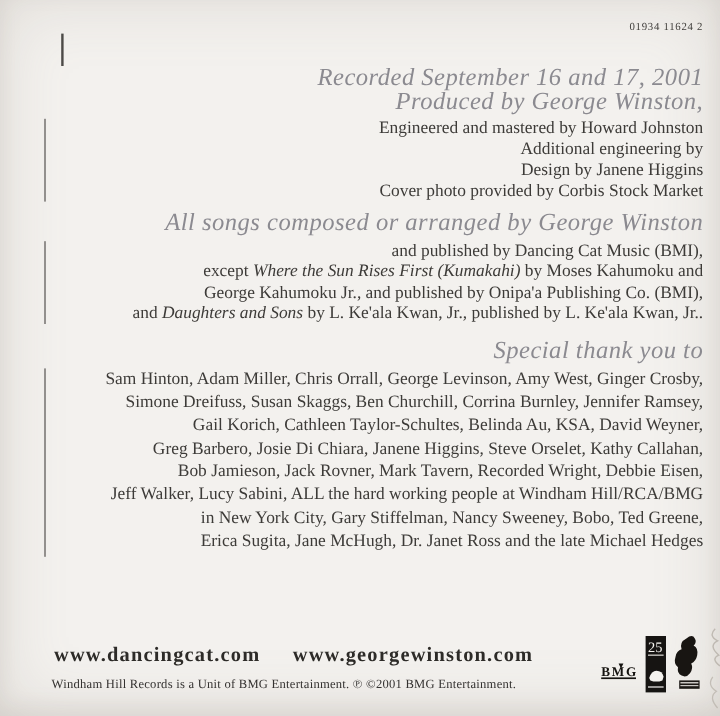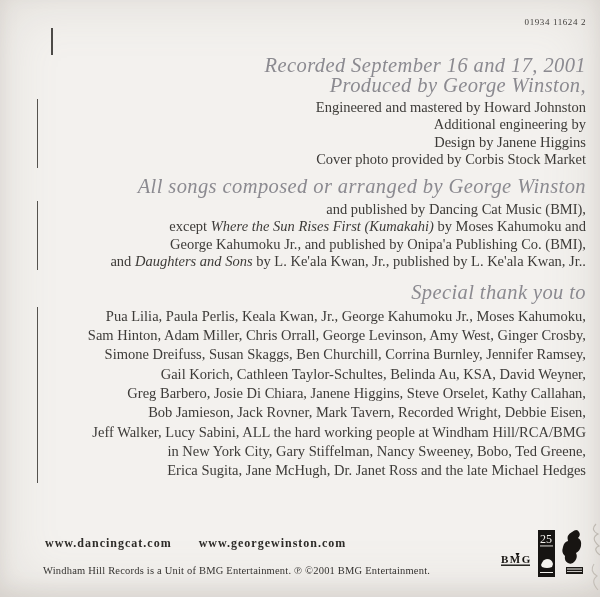--- a/index.html
+++ b/index.html
@@ -39,21 +39,21 @@
     color:var(--ink,#3d3b38);
     white-space:nowrap;
   }
   .body-line .it{font-style:italic;}
   .section.s1{margin-top:9px;}
   .section.s2{margin-top:13px;}
   .section.s2 .body-line{line-height:19.3px;}
   .section.s2 .body{padding-bottom:3px;}
   .footer-urls{
     position:absolute;left:45px;top:536px;
-    font-weight:bold;font-size:12px;letter-spacing:1px;color:#2d2b28;
+    font-weight:bold;font-size:17px;letter-spacing:1px;color:#2d2b28;
   }
   .footer-urls .url{margin-right:27px;}
   .legal{
     position:absolute;left:43px;top:565px;
     font-size:10.5px;letter-spacing:.2px;color:#343230;
   }
   .logos{position:absolute;left:500px;top:527px;}
   .scan-marks{position:absolute;right:-2px;top:520px;opacity:.8;}
 </style>
 </head>
@@ -87,21 +87,20 @@
           <div class="body-line"><span>except </span><span class="it">Where the Sun Rises First (Kumakahi)</span><span> by Moses Kahumoku and</span></div>
           <div class="body-line"><span>George Kahumoku Jr., and published by Onipa'a Publishing Co. (BMI),</span></div>
           <div class="body-line"><span>and </span><span class="it">Daughters and Sons</span><span> by L. Ke'ala Kwan, Jr., published by L. Ke'ala Kwan, Jr..</span></div>
         </div>
       </div>
       <div class="section s2">
         <div>
           <div class="heading-line">Special thank you to</div>
         </div>
         <div class="body">
-          <div class="body-line"><span>Pua Lilia, Paula Perlis, Keala Kwan, Jr., George Kahumoku Jr., Moses Kahumoku,</span></div>
           <div class="body-line"><span>Sam Hinton, Adam Miller, Chris Orrall, George Levinson, Amy West, Ginger Crosby,</span></div>
           <div class="body-line"><span>Simone Dreifuss, Susan Skaggs, Ben Churchill, Corrina Burnley, Jennifer Ramsey,</span></div>
           <div class="body-line"><span>Gail Korich, Cathleen Taylor-Schultes, Belinda Au, KSA, David Weyner,</span></div>
           <div class="body-line"><span>Greg Barbero, Josie Di Chiara, Janene Higgins, Steve Orselet, Kathy Callahan,</span></div>
           <div class="body-line"><span>Bob Jamieson, Jack Rovner, Mark Tavern, Recorded Wright, Debbie Eisen,</span></div>
           <div class="body-line"><span>Jeff Walker, Lucy Sabini, ALL the hard working people at Windham Hill/RCA/BMG</span></div>
           <div class="body-line"><span>in New York City, Gary Stiffelman, Nancy Sweeney, Bobo, Ted Greene,</span></div>
           <div class="body-line"><span>Erica Sugita, Jane McHugh, Dr. Janet Ross and the late Michael Hedges</span></div>
         </div>
       </div>

